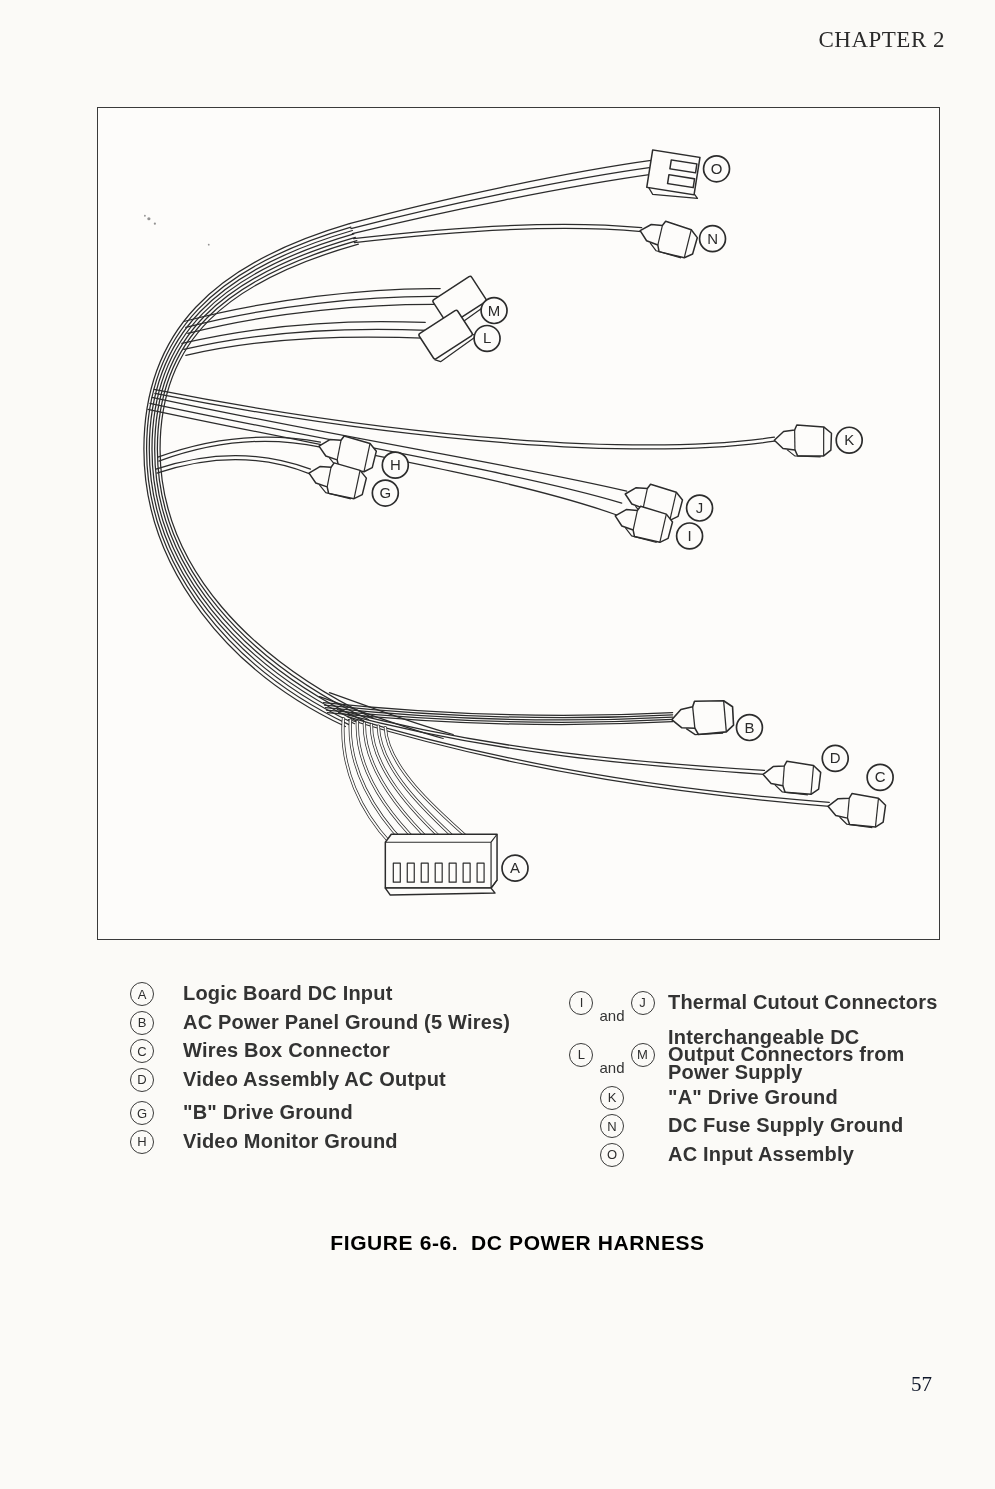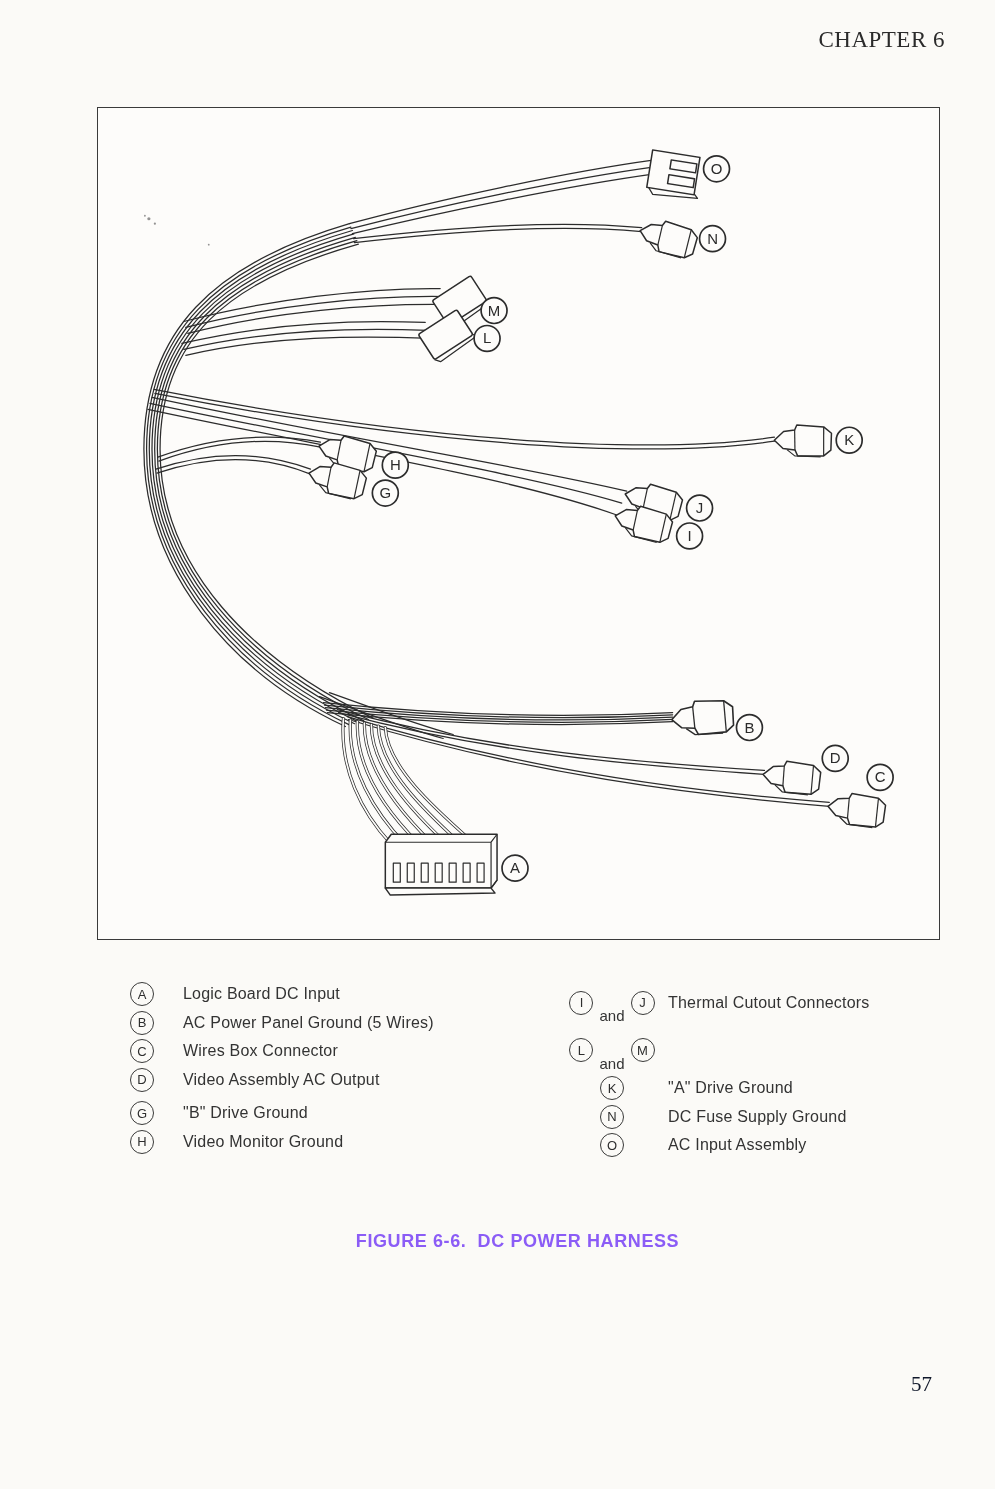--- a/index.html
+++ b/index.html
@@ -43,38 +43,38 @@
   .lrow.gap-before{margin-top:5px;}
   .lcell-l{width:53px;display:flex;align-items:center;}
   .lcell-r{width:112px;display:flex;align-items:center;justify-content:center;gap:6px;}
   .lcirc{
     width:22px;height:22px;border:1.6px solid #3a3a3a;border-radius:50%;
     display:flex;align-items:center;justify-content:center;
     font-size:13px;color:#2e2e2e;flex:0 0 auto;background:transparent;
     letter-spacing:0;
   }
   .land{font-size:15px;color:#333;margin-top:26px;}
-  .llabel{font-size:16px;color:#333;letter-spacing:.2px;line-height:17.5px;}
+  .llabel{font-size:20px;color:#333;letter-spacing:.2px;line-height:17.5px;font-weight:bold;}
   .llabel.wrap{width:248px;}
   
   .caption{
     position:absolute;left:40px;right:0;top:1231px;text-align:center;
-    font-size:18px;font-weight:bold;letter-spacing:.6px;color:#8b5cf6;
+    font-size:21px;font-weight:bold;letter-spacing:.6px;color:#000000;
     white-space:pre;
   }
   .pageno{
     position:absolute;left:911px;top:1372px;
     font-family:"Liberation Serif", serif;font-size:21px;color:#0f172a;
   }
 </style>
 </head>
 <body>
 
 <div class="hdr">
-  <span>CHAPTER 6</span>
+  <span>CHAPTER 2</span>
 </div>
 
 <div class="frame">
 <svg viewBox="0 0 843 833">
   <defs>
     <g id="spade">
       <path class="cfill" d="M0,2 L9,-7 L20,-9 L22,-14 L49,-13 L57,-7 L57,10 L50,16 L24,17 L21,11 L9,10 Z"></path>
       <path class="cline" d="M20,-9 L21,11"></path>
       <path class="cline" d="M49,-13 L50,16"></path>
       <path class="cline" d="M13,11 L21,17 L47,17"></path>
@@ -336,20 +336,21 @@
       <span class="lcirc">J</span>
     </span>
     <span class="llabel">Thermal Cutout Connectors</span>
   </div>
   <div class="lrow">
     <span class="lcell-r">
       <span class="lcirc">L</span>
       <span class="land">and</span>
       <span class="lcirc">M</span>
     </span>
+    <span class="llabel wrap">Interchangeable DC Output Connectors from Power Supply</span>
   </div>
   <div class="lrow">
     <span class="lcell-r">
         <span class="lcirc">K</span>
       </span>
     <span class="llabel">"A" Drive Ground</span>
   </div>
   <div class="lrow">
     <span class="lcell-r">
         <span class="lcirc">N</span>

